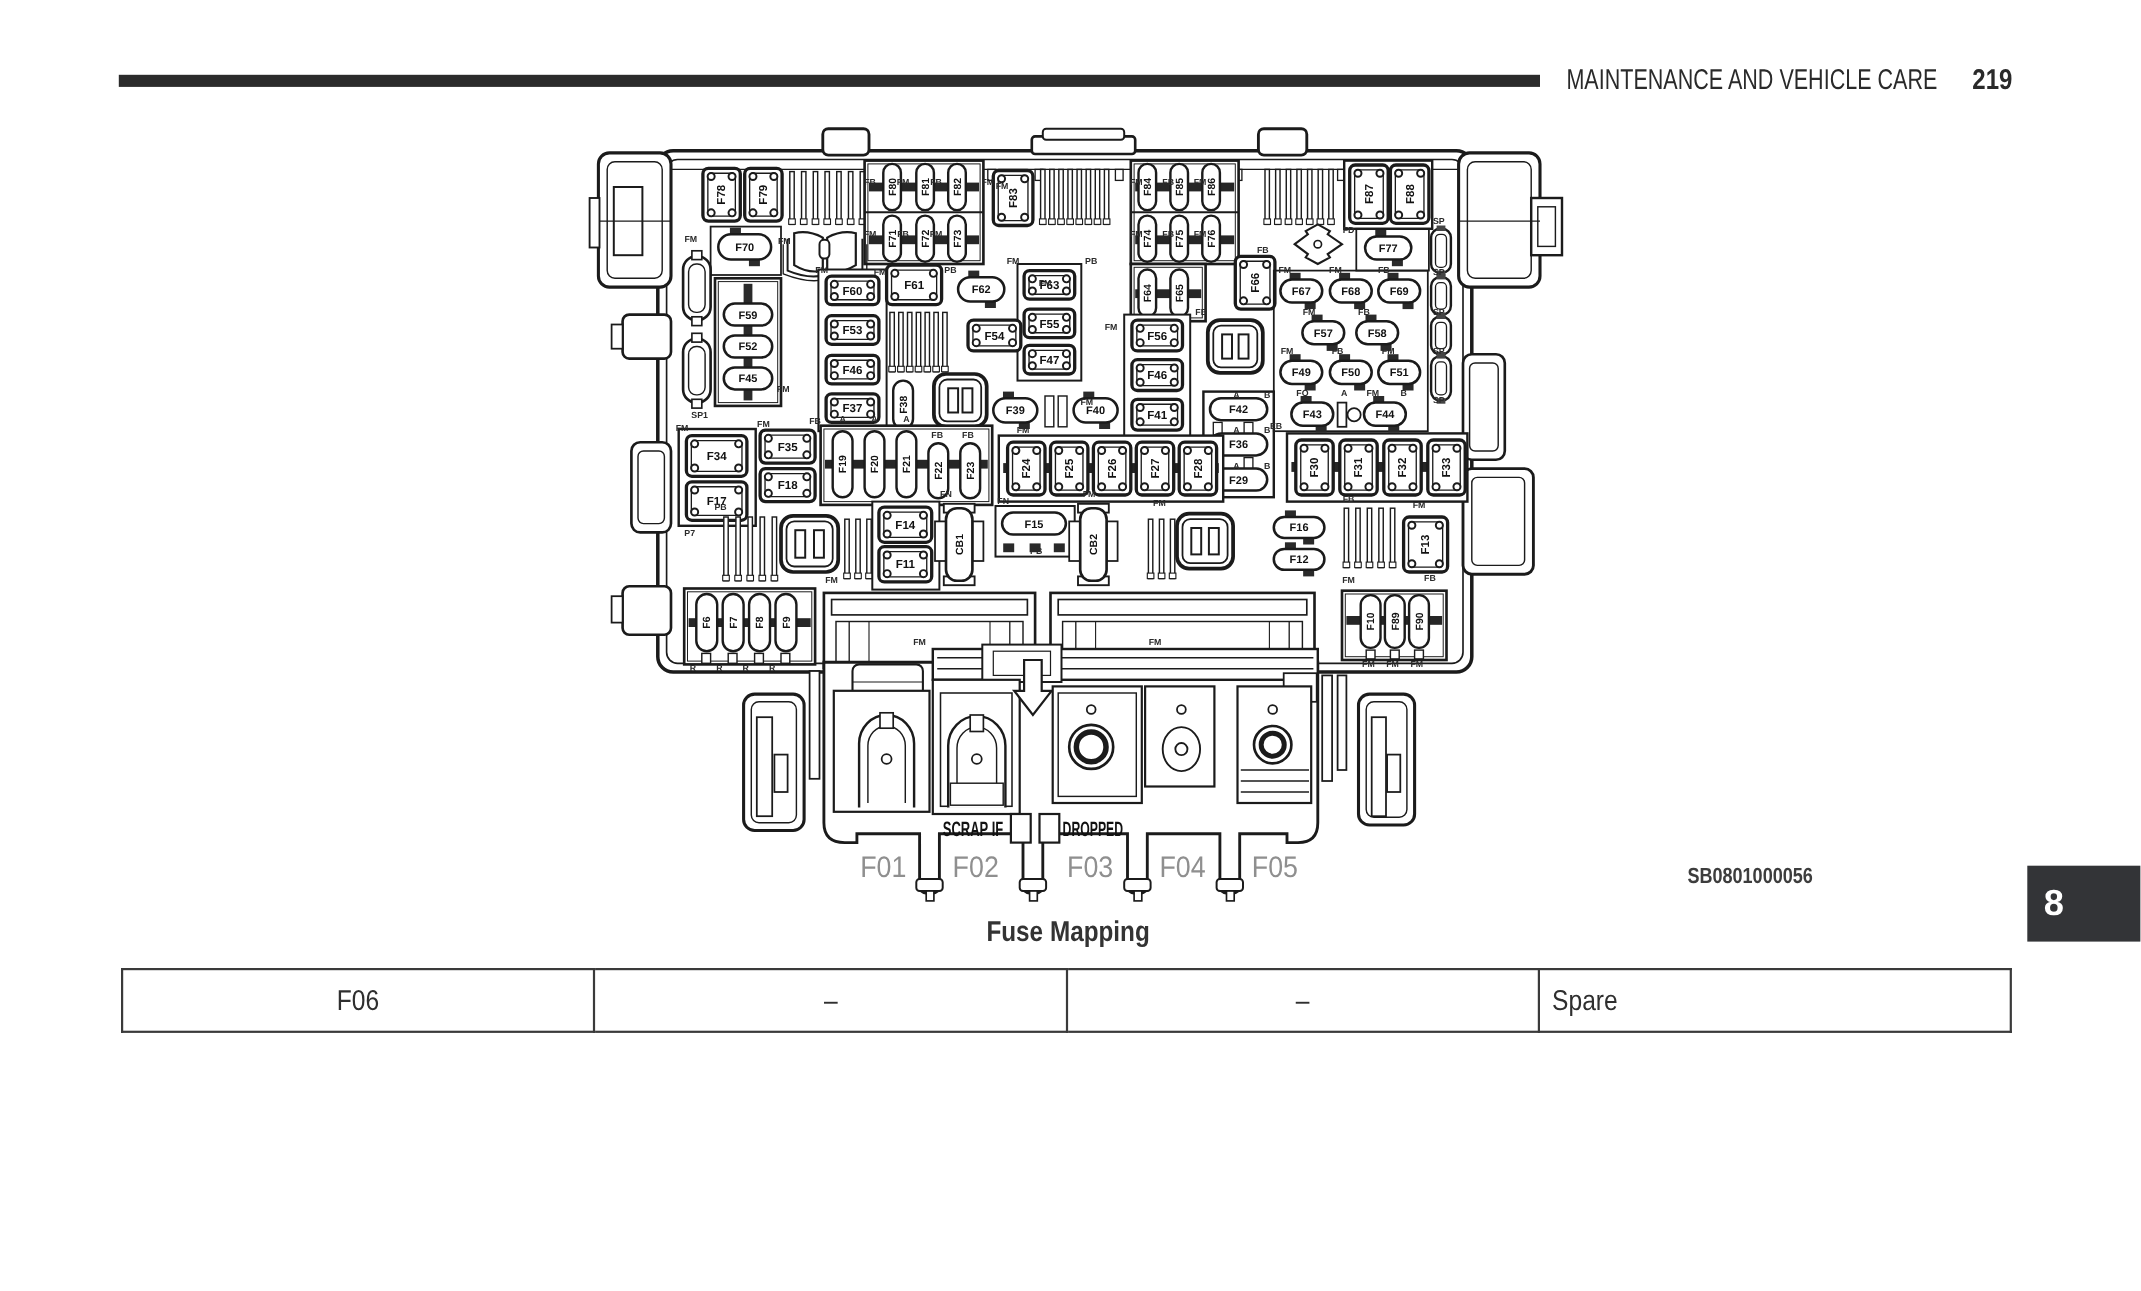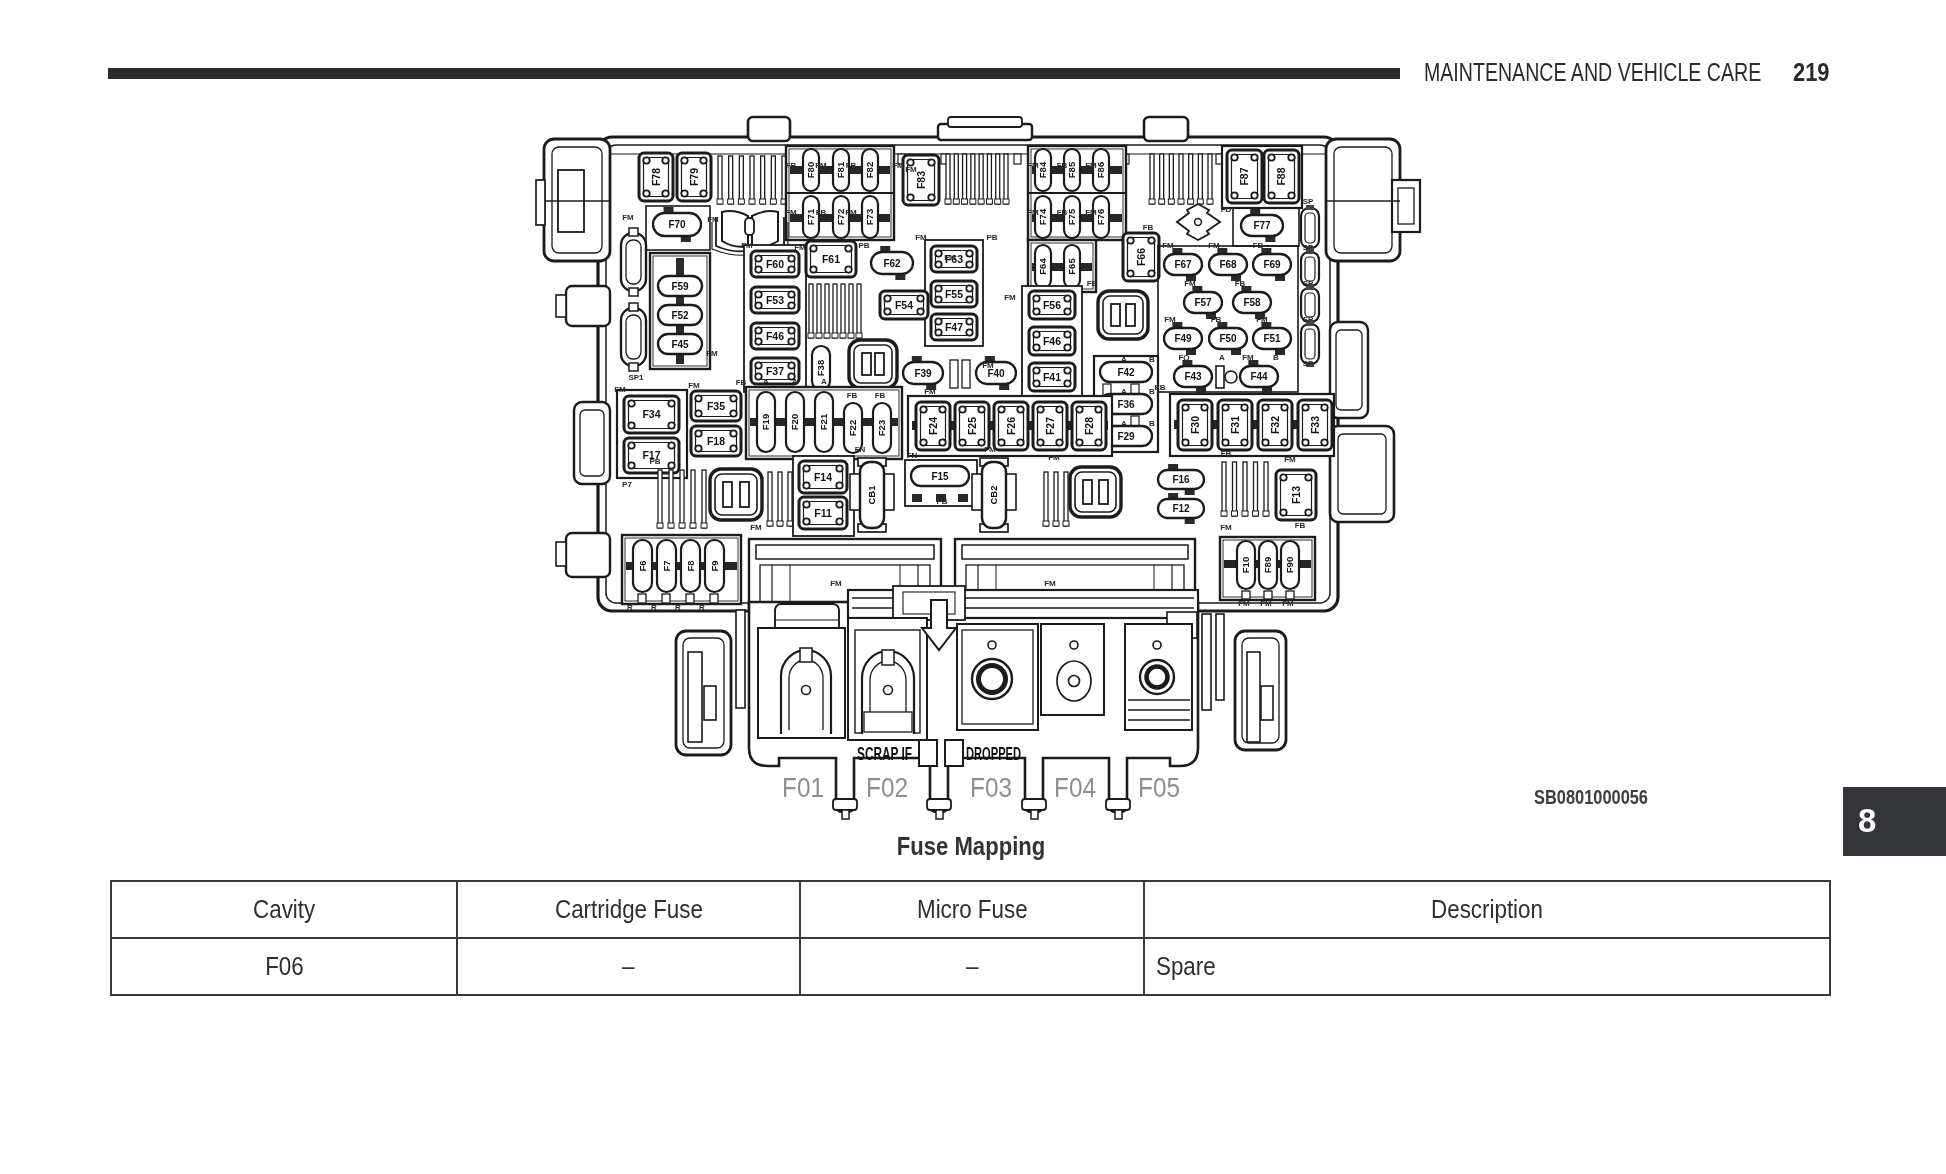--- a/index.html
+++ b/index.html
@@ -1233,26 +1233,20 @@
 </svg>
 
 <div class="abs" style="left:1534px; top:786px; font-size:20px; font-weight:bold; color:#3d3d3d; transform:scaleX(0.82); transform-origin:left;">SB0801000056</div>
 
 <div class="abs" style="left:1843px; top:787px; width:103px; height:69px; background:#333437; color:#ffffff; font-size:33px; font-weight:bold; line-height:67px; padding-left:15px; box-sizing:border-box;">8</div>
 
 <div class="abs" style="left:871px; top:831px; width:200px; text-align:center; font-size:26px; font-weight:bold; color:#333; transform:scaleX(0.85);">Fuse Mapping</div>
 
 <table class="abs" style="left:110px; top:880px; width:1719px;">
 <tbody>
-      <tr style="height:57px;">
-<td style="width:344px;"><span>Cavity</span></td>
-<td style="width:341px;"><span>Cartridge Fuse</span></td>
-<td style="width:342px;"><span>Micro Fuse</span></td>
-<td style="width:684px;"><span>Description</span></td>
-</tr>
 
 
 <tr style="height:57px;">
         <td><span>F06</span></td>
         <td><span>–</span></td>
         <td><span>–</span></td>
         <td style="text-align:left; padding-left:11px;"><span style="transform-origin:left;">Spare</span></td>
       </tr>
 </tbody>
   </table>

